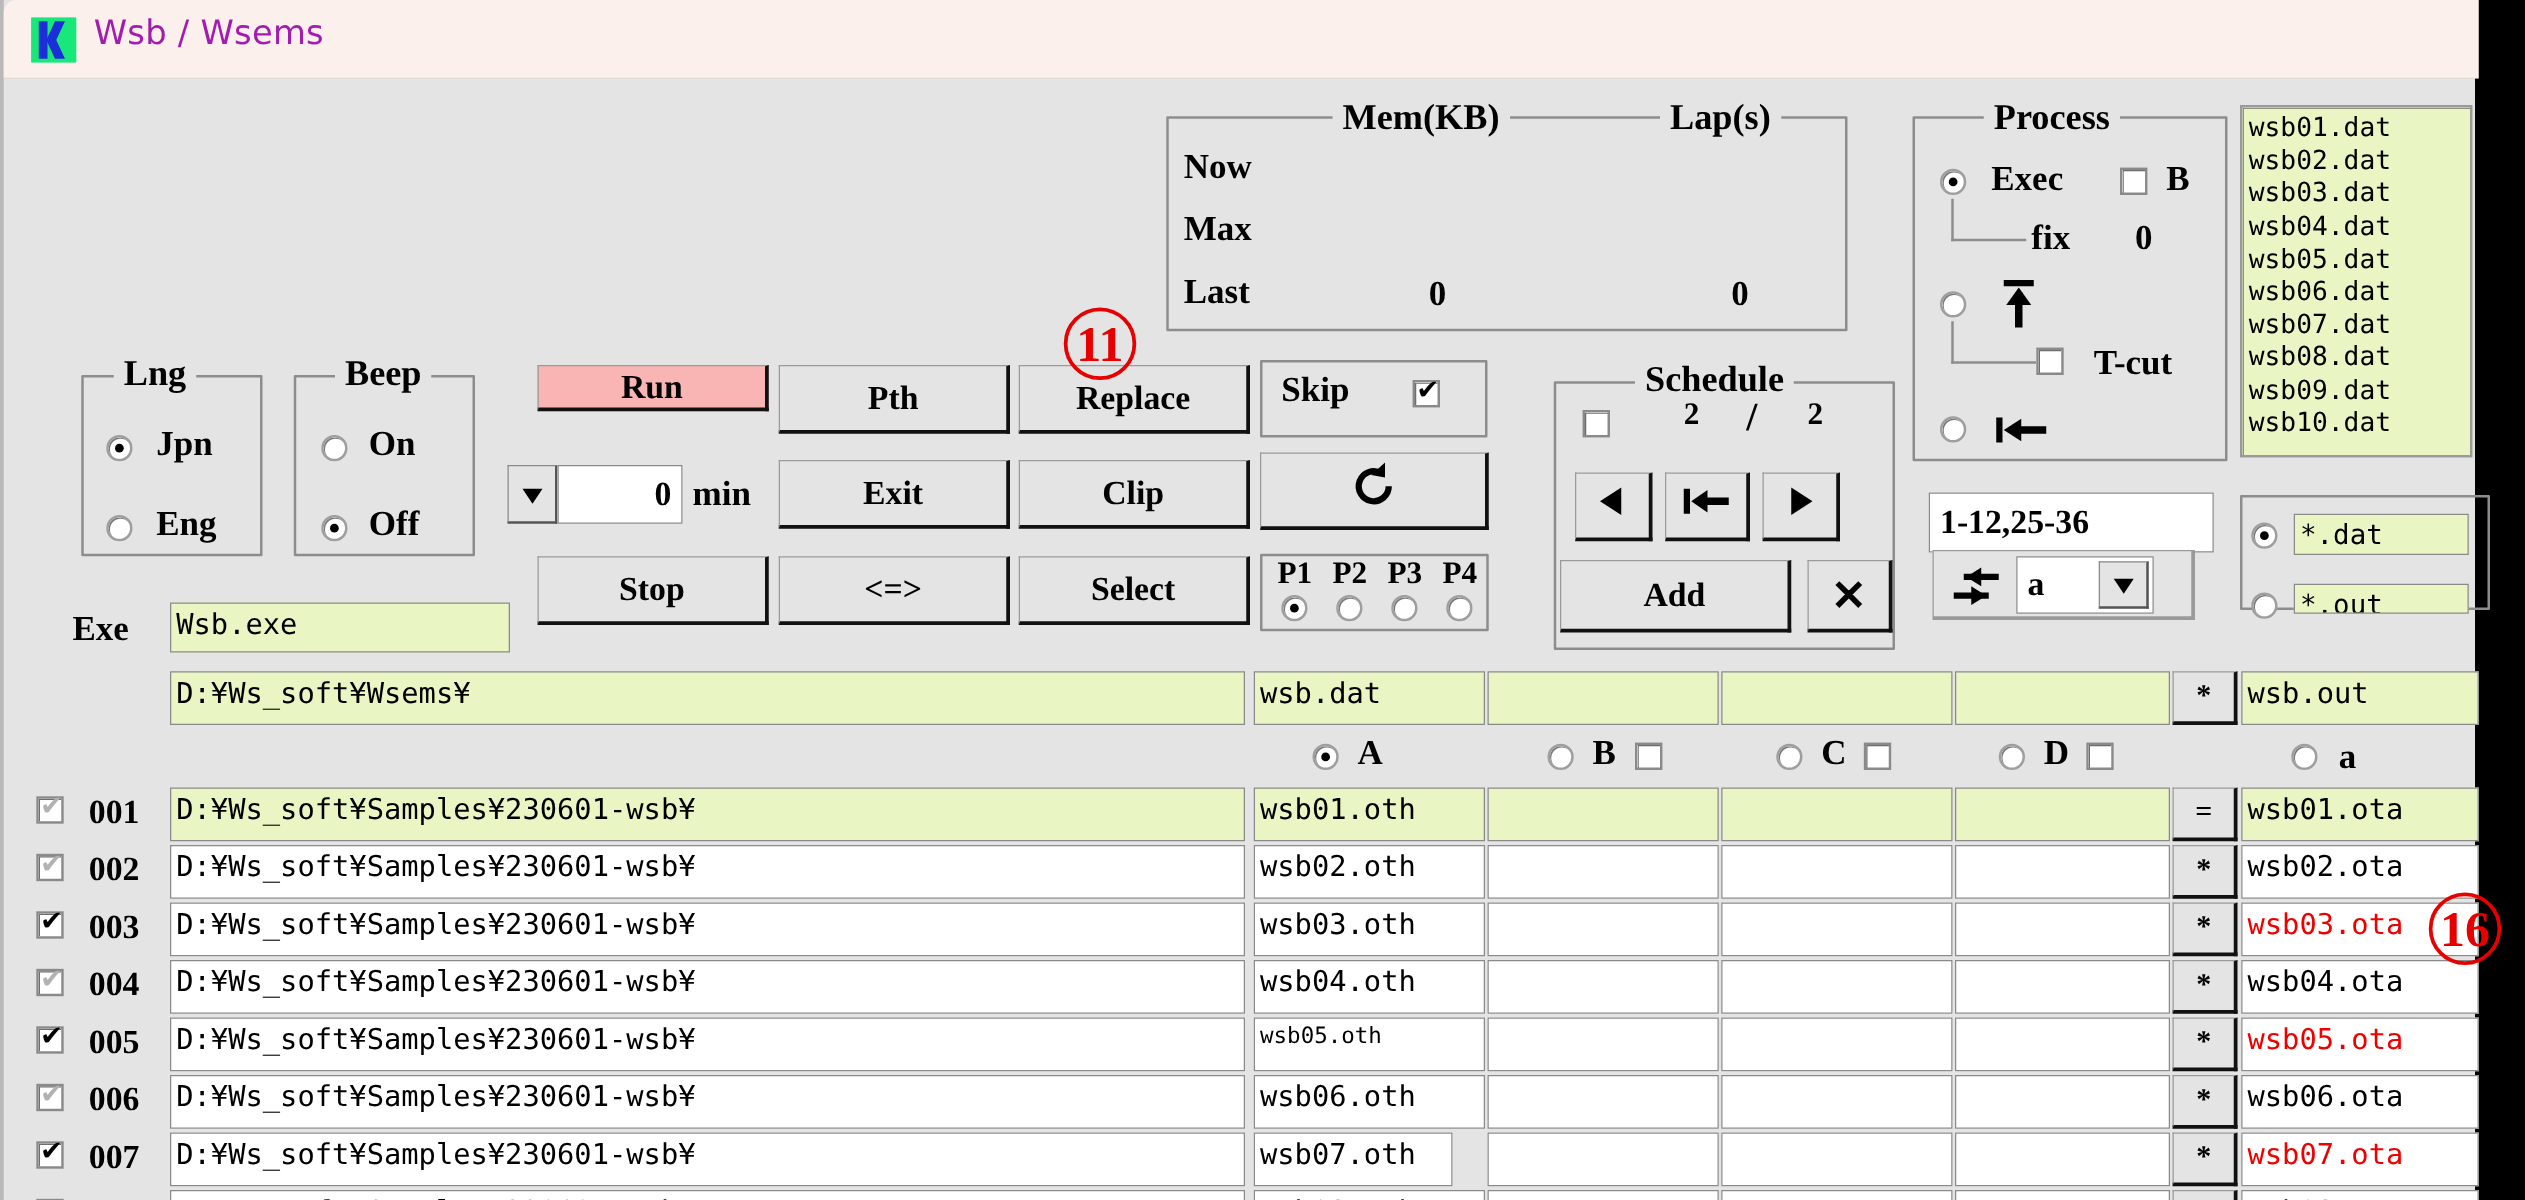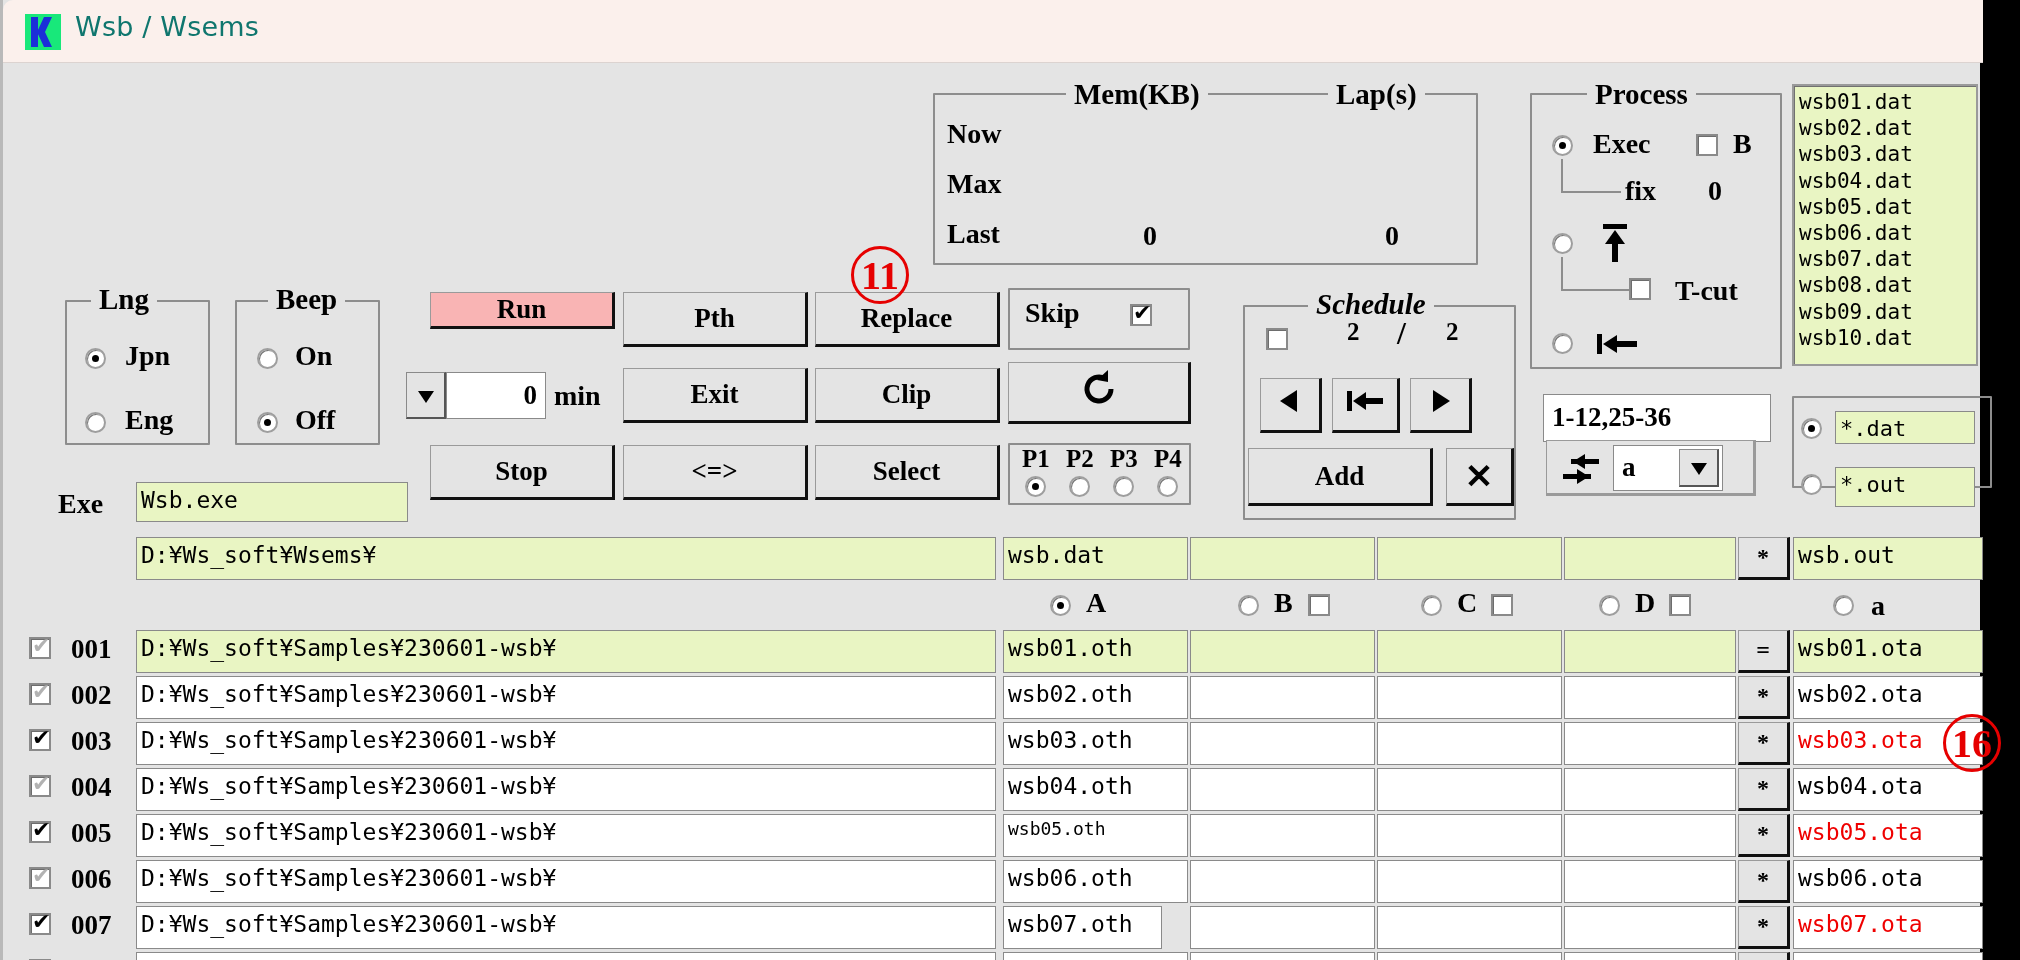--- a/index.html
+++ b/index.html
@@ -24,21 +24,21 @@
   }
   .title-icon {
     position:absolute; left:22px; top:14px; width:36px; height:36px;
     background:#18e87a;
     display:block;
   }
   .title-icon svg { display:block; }
   .title-text {
     position:absolute; left:72px; top:11px;
     font-family:"DejaVu Sans", sans-serif;
-    font-size:27px; color:#0f766e; letter-spacing:0.2px;
+    font-size:27px; color:#a21caf; letter-spacing:0.2px;
   }
   
   .btn {
     position:absolute;
     background:#e4e4e4;
     border:1px solid #9a9a9a;
     border-right:3px solid #111;
     border-bottom:3px solid #111;
     color:#000;
     font-family:"Liberation Serif", serif;
@@ -227,21 +227,21 @@
     <div>wsb07.dat</div>
     <div>wsb08.dat</div>
     <div>wsb09.dat</div>
     <div>wsb10.dat</div>
   </div>
 
   <div class="group" style="left:1789px; top:396px; width:200px; height:92px; border-width:2px;"></div>
   <span class="radio on" style="left:1798px; top:418px;"></span>
   <div class="txt" style="left:1832px; top:411px; width:140px; height:33px; font-size:22px;">*.dat</div>
   <span class="radio" style="left:1798px; top:474px;"></span>
-  <div class="txt" style="left:1832px; top:467px; width:140px; height:40px; font-size:22px;">*.out</div>
+  <div class="txt" style="left:1832px; top:467px; width:140px; height:24px; font-size:22px;">*.out</div>
 
   <div class="group" style="left:62px; top:300px; width:145px; height:145px;"></div>
   <div class="group-title" style="left:88px; top:283px;">Lng</div>
   <span class="radio on" style="left:82px; top:348px;"></span>
   <div class="lbl" style="left:122px; top:340px;">Jpn</div>
   <span class="radio" style="left:82px; top:412px;"></span>
   <div class="lbl" style="left:122px; top:404px;">Eng</div>
 
   <div class="group" style="left:232px; top:300px; width:145px; height:145px;"></div>
   <div class="group-title" style="left:265px; top:283px;">Beep</div>
@@ -286,21 +286,21 @@
   <div class="lbl sm" style="left:1019px; top:445px;">P1</div>
   <div class="lbl sm" style="left:1063px; top:445px;">P2</div>
   <div class="lbl sm" style="left:1107px; top:445px;">P3</div>
   <div class="lbl sm" style="left:1151px; top:445px;">P4</div>
   <span class="radio on" style="left:1022px; top:476px;"></span>
   <span class="radio" style="left:1066px; top:476px;"></span>
   <span class="radio" style="left:1110px; top:476px;"></span>
   <span class="radio" style="left:1154px; top:476px;"></span>
 
   <div class="group" style="left:1240px; top:305px; width:273px; height:215px;"></div>
-  <div class="group-title" style="left:1305px; top:288px;font-style:italic;">Schedule</div>
+  <div class="group-title" style="left:1305px; top:288px;">Schedule</div>
   <span class="cbx" style="left:1263px; top:328px;"></span>
   <div class="lbl sm" style="left:1344px; top:318px;">2</div>
   <div class="lbl" style="left:1394px; top:315px; font-size:32px;">/</div>
   <div class="lbl sm" style="left:1443px; top:318px;">2</div>
 
   <div class="btn" style="left:1257px; top:378px; width:62px; height:55px;">
     <span>
       <svg width="30" height="28" viewBox="0 0 30 28">
           <path d="M22 3 L22 25 L5 14 Z" fill="#000"></path>
         </svg>

